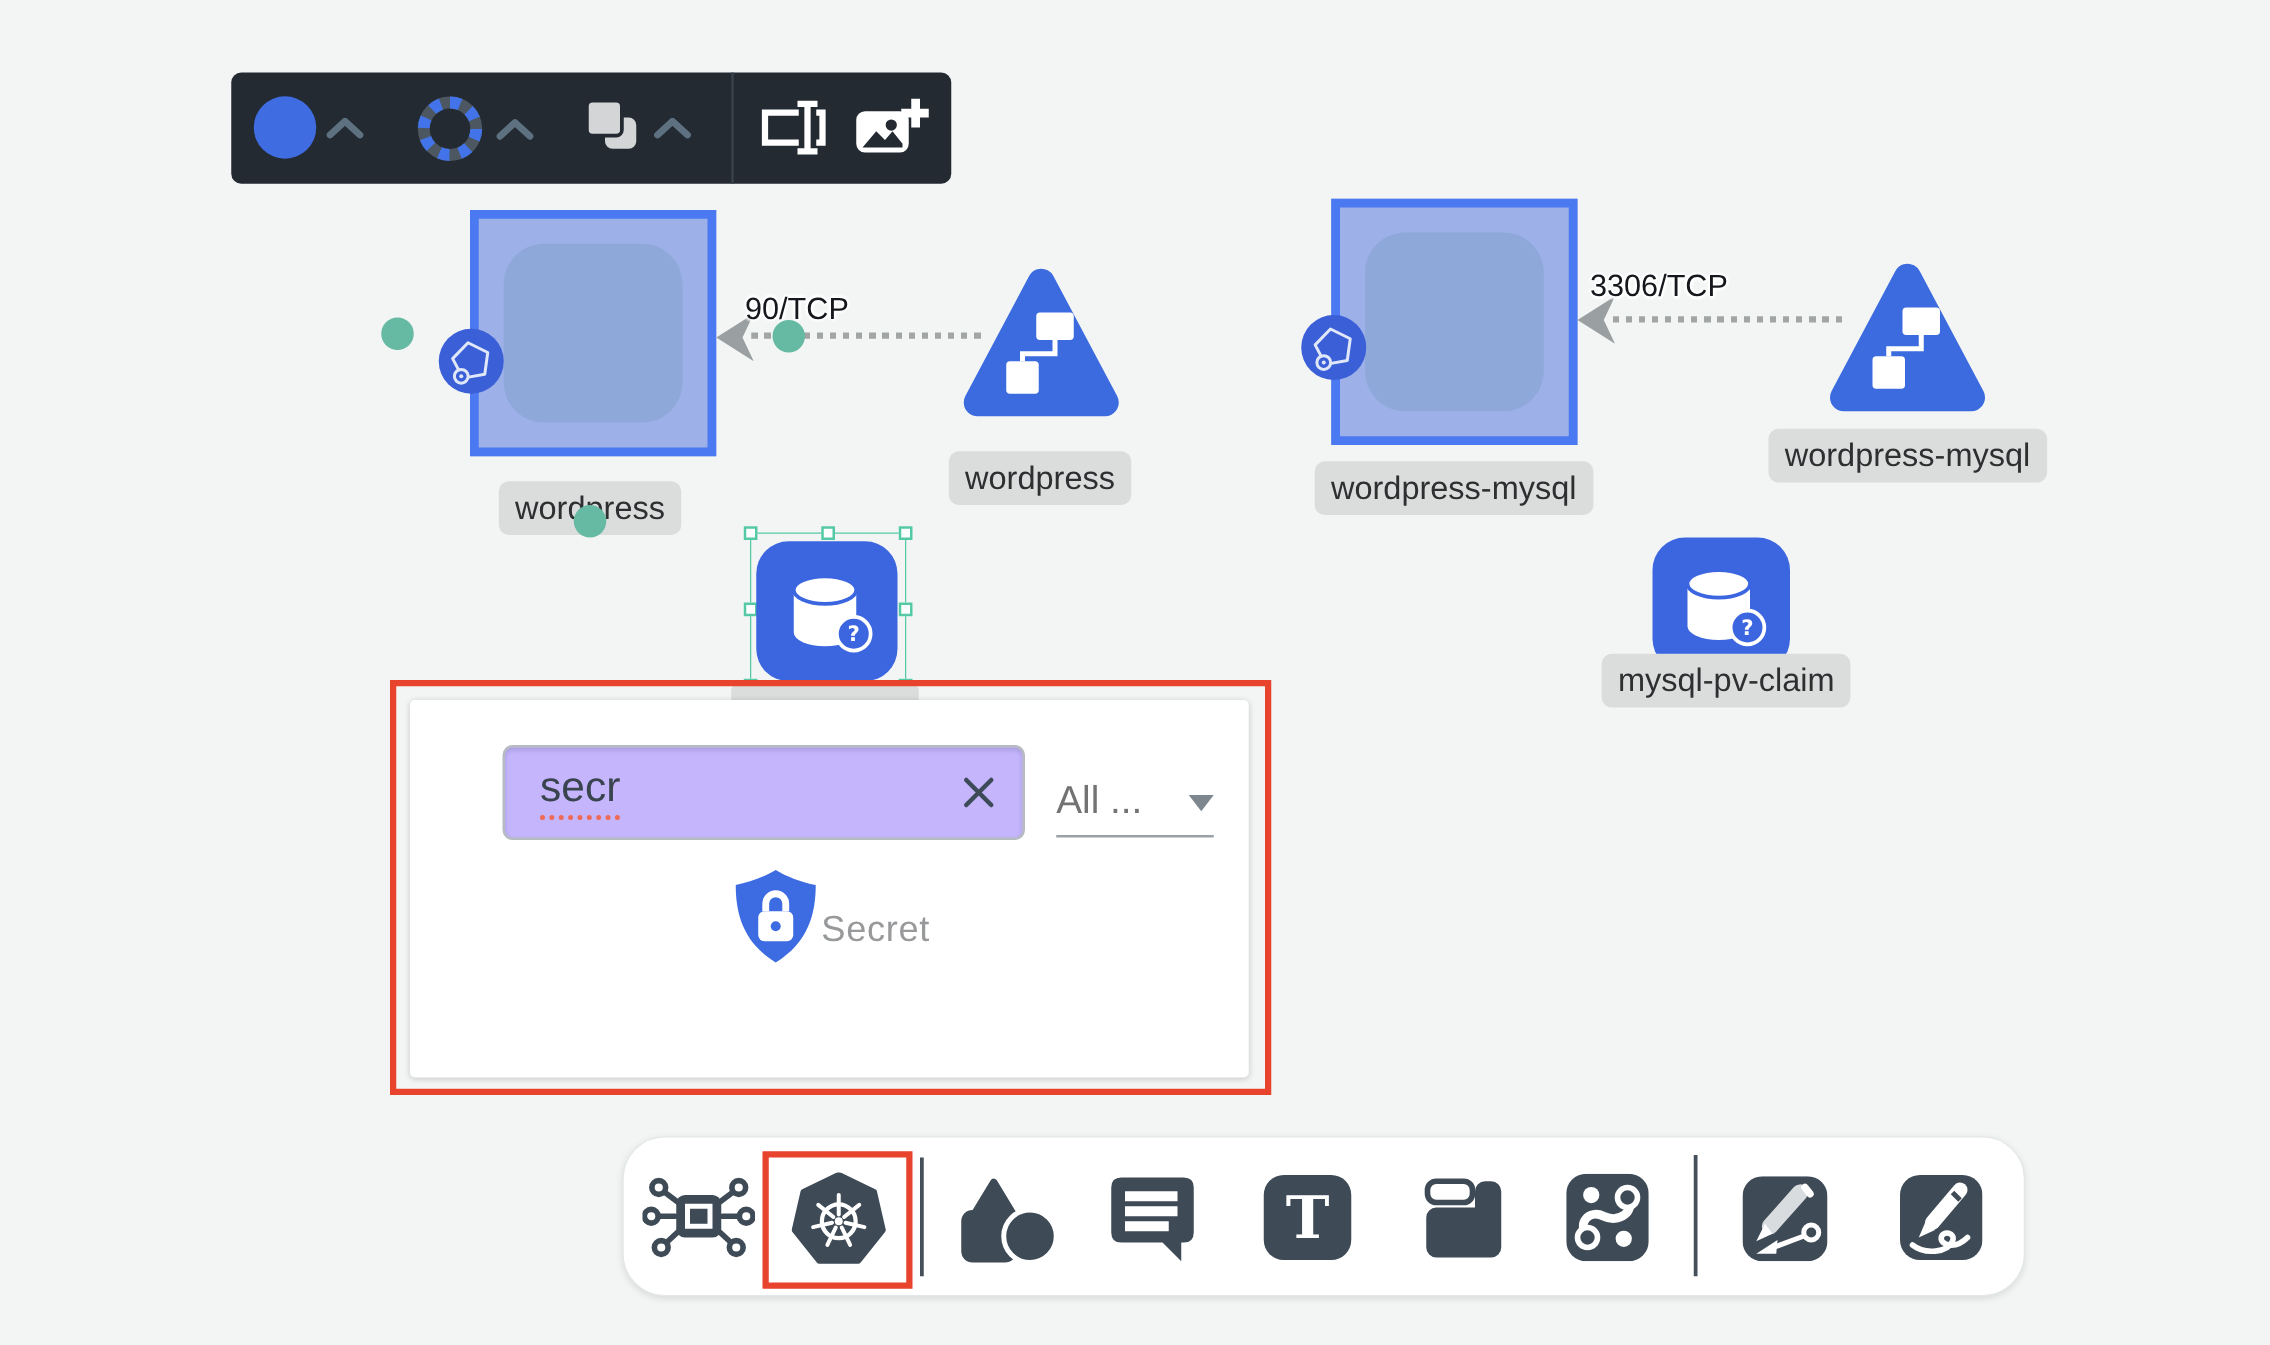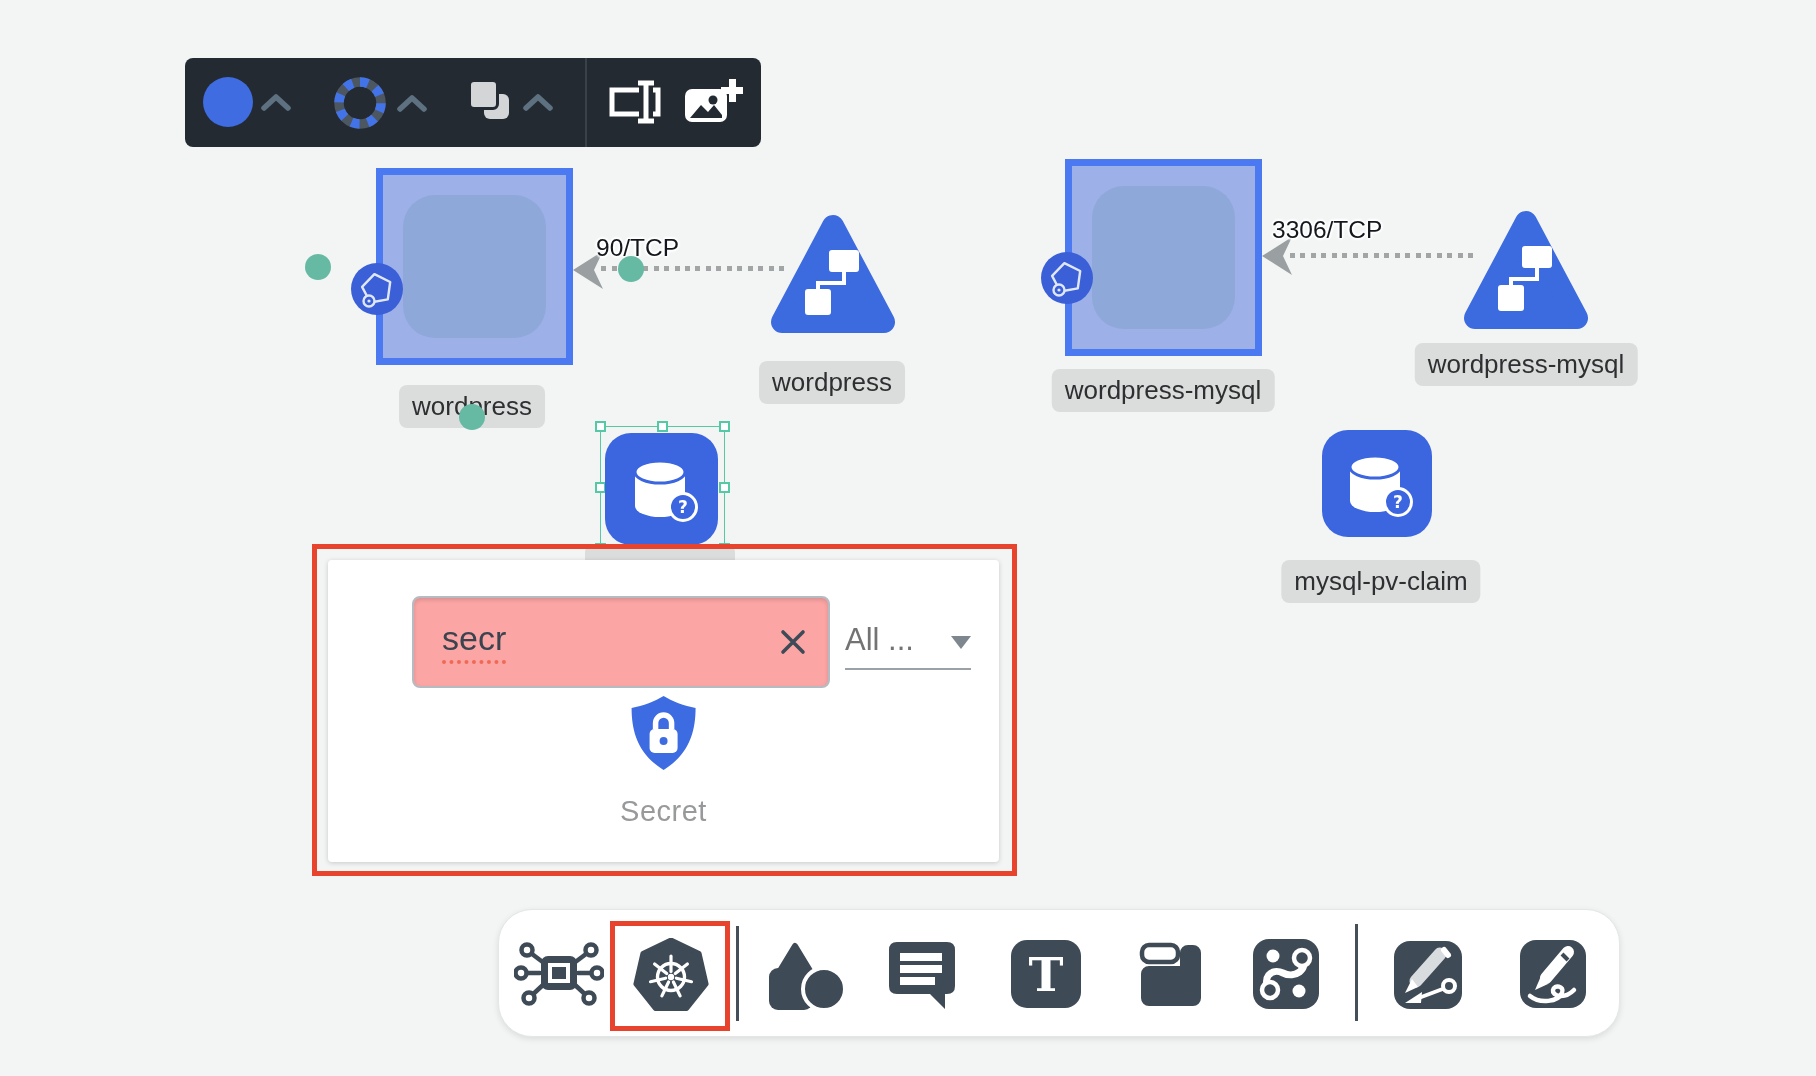--- a/index.html
+++ b/index.html
@@ -32,32 +32,32 @@
   .svc-triangle{position:absolute;z-index:4;}
   .pvc-node{position:absolute;background:#3b66e0;border-radius:26px;z-index:5;
     display:flex;align-items:center;justify-content:center;}
   .selection-box{position:absolute;border:1.5px solid #55c9a5;z-index:5;}
   .sel-handle{position:absolute;width:11px;height:11px;background:#fdfefe;border:2px solid #55c9a5;box-sizing:border-box;}
 
   
   .hidden-label-sliver{position:absolute;left:585px;top:548px;width:150px;height:16px;background:#dbdddd;border-radius:4px;z-index:8;}
   .search-panel{position:absolute;left:328px;top:560px;width:671px;height:302px;background:#ffffff;
     border-radius:4px;box-shadow:0 1px 5px rgba(0,0,0,0.18);z-index:30;}
-  .search-input{position:absolute;left:84px;top:36px;width:418px;height:92px;background:#fca5a5;
+  .search-input{position:absolute;left:74px;top:36px;width:418px;height:76px;background:#c4b5fd;
     border:2px solid #b5bbc1;border-radius:8px;box-shadow:inset 0 2px 4px rgba(0,0,0,0.14);
     display:flex;align-items:center;box-sizing:border-box;}
   .search-text{margin-left:28px;font-size:34px;color:#3a444e;border-bottom:4px dotted #ef6a55;padding-bottom:3px;line-height:1.1;}
   .clear-x{position:absolute;right:18px;top:50%;transform:translateY(-50%);cursor:pointer;}
   .kind-filter{position:absolute;left:517px;top:52px;width:126px;height:58px;border-bottom:2px solid #9aa1a7;
     display:flex;align-items:center;justify-content:space-between;cursor:pointer;box-sizing:border-box;}
   .kind-filter-text{font-size:31px;color:#737373;}
   .dd-triangle{width:0;height:0;border-left:10px solid transparent;border-right:10px solid transparent;
     border-top:13px solid #7e868e;margin-top:4px;}
   .result-tile{position:absolute;left:50%;top:133px;transform:translateX(-50%);
-    display:flex;flex-direction:column;align-items:center;cursor:pointer;}
+    display:flex;align-items:center;cursor:pointer;}
   .result-label{margin-top:22px;font-size:29px;color:#98999b;letter-spacing:0.5px;}
   .red-box{position:absolute;border:5px solid #e8432c;z-index:40;pointer-events:none;}
 
   
   .tool-pill{position:absolute;left:498px;top:909px;width:1122px;height:128px;background:#ffffff;
     border:1px solid #e4e7e8;border-radius:34px;box-shadow:0 2px 6px rgba(0,0,0,0.10);z-index:20;box-sizing:border-box;}
   .tool-btn{position:absolute;cursor:pointer;display:flex;align-items:center;justify-content:center;}
   .pill-sep{position:absolute;width:3px;background:#444f5a;}
   .tool-ico-t{width:70px;height:68px;background:#3e4a55;border-radius:16px;color:#fff;
     font-family:"DejaVu Serif",serif;font-weight:bold;font-size:47px;
@@ -183,21 +183,21 @@
     </svg>
   </div>
   <div class="pvc-node" style="left:1322px;top:430px;width:110px;height:107px;">
     <svg width="78" height="78" viewBox="0 0 78 78">
       <path d="M12,22 V56 A25,11 0 0 0 62,56 V22" fill="#fff"></path>
       <ellipse cx="37" cy="22" rx="25" ry="11" fill="#fff" stroke="#3b66e0" stroke-width="3"></ellipse>
       <circle cx="60" cy="57" r="13.5" fill="#3b66e0" stroke="#fff" stroke-width="3"></circle>
       <text x="60" y="63" font-size="17" font-weight="bold" fill="#fff" text-anchor="middle" font-family="'DejaVu Sans',sans-serif">?</text>
     </svg>
   </div>
-  <div class="node-label" style="left:1381px;top:560px;">mysql-pv-claim</div>
+  <div class="node-label" style="left:1381px;top:523px;">mysql-pv-claim</div>
 
   <div class="hidden-label-sliver"></div>
   <div class="search-panel">
     <div class="search-input">
       <span class="search-text">secr</span>
       <svg class="clear-x" width="34" height="34" viewBox="0 0 34 34">
         <path d="M7,7 L27,27 M27,7 L7,27" stroke="#3d4a57" stroke-width="3.6" stroke-linecap="round"></path>
       </svg>
     </div>
     <div class="kind-filter">

